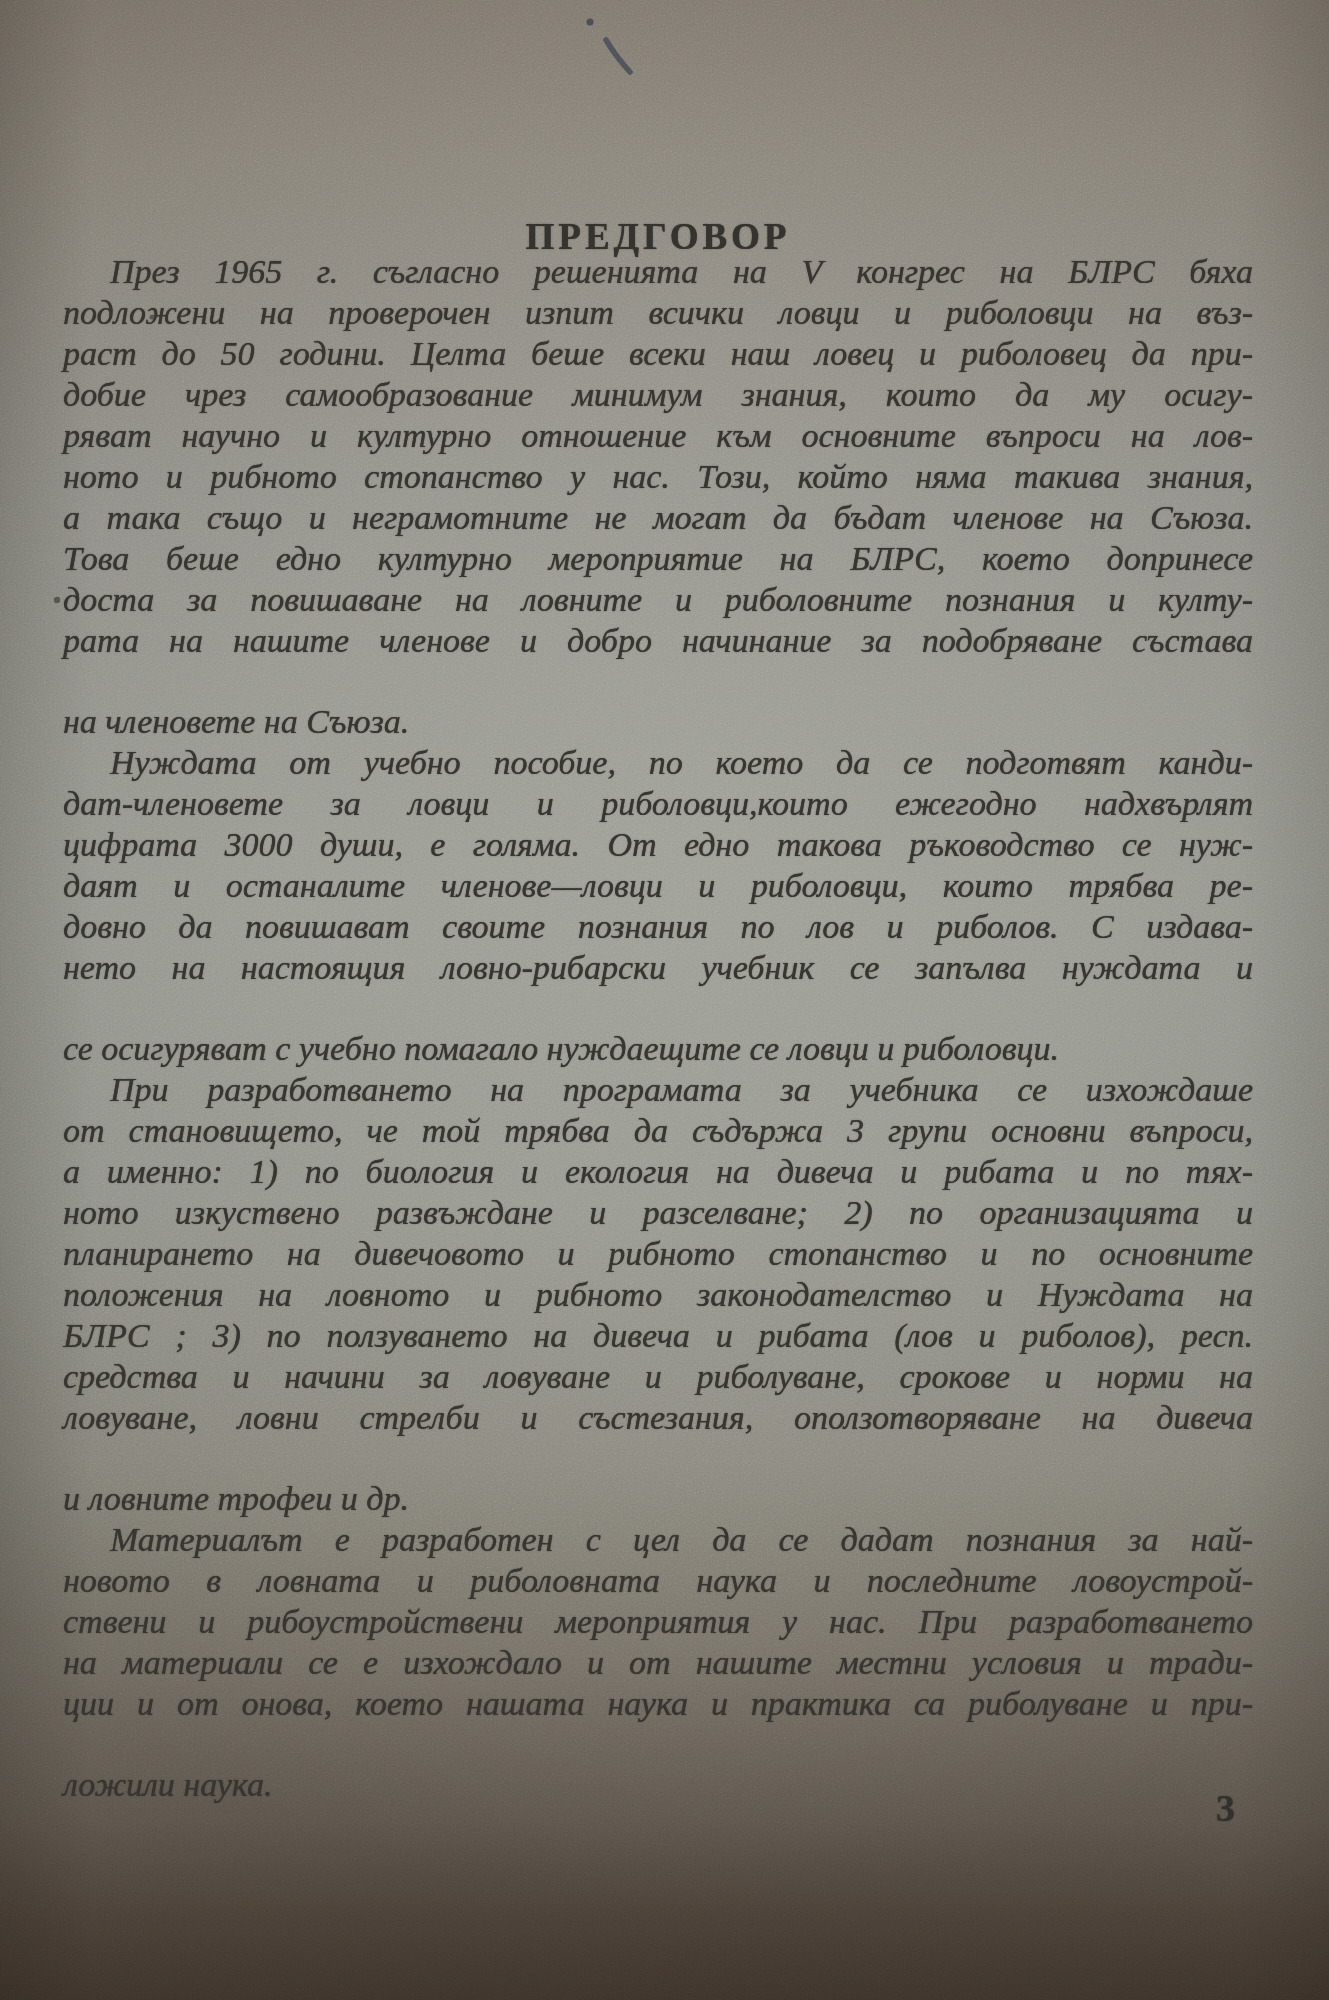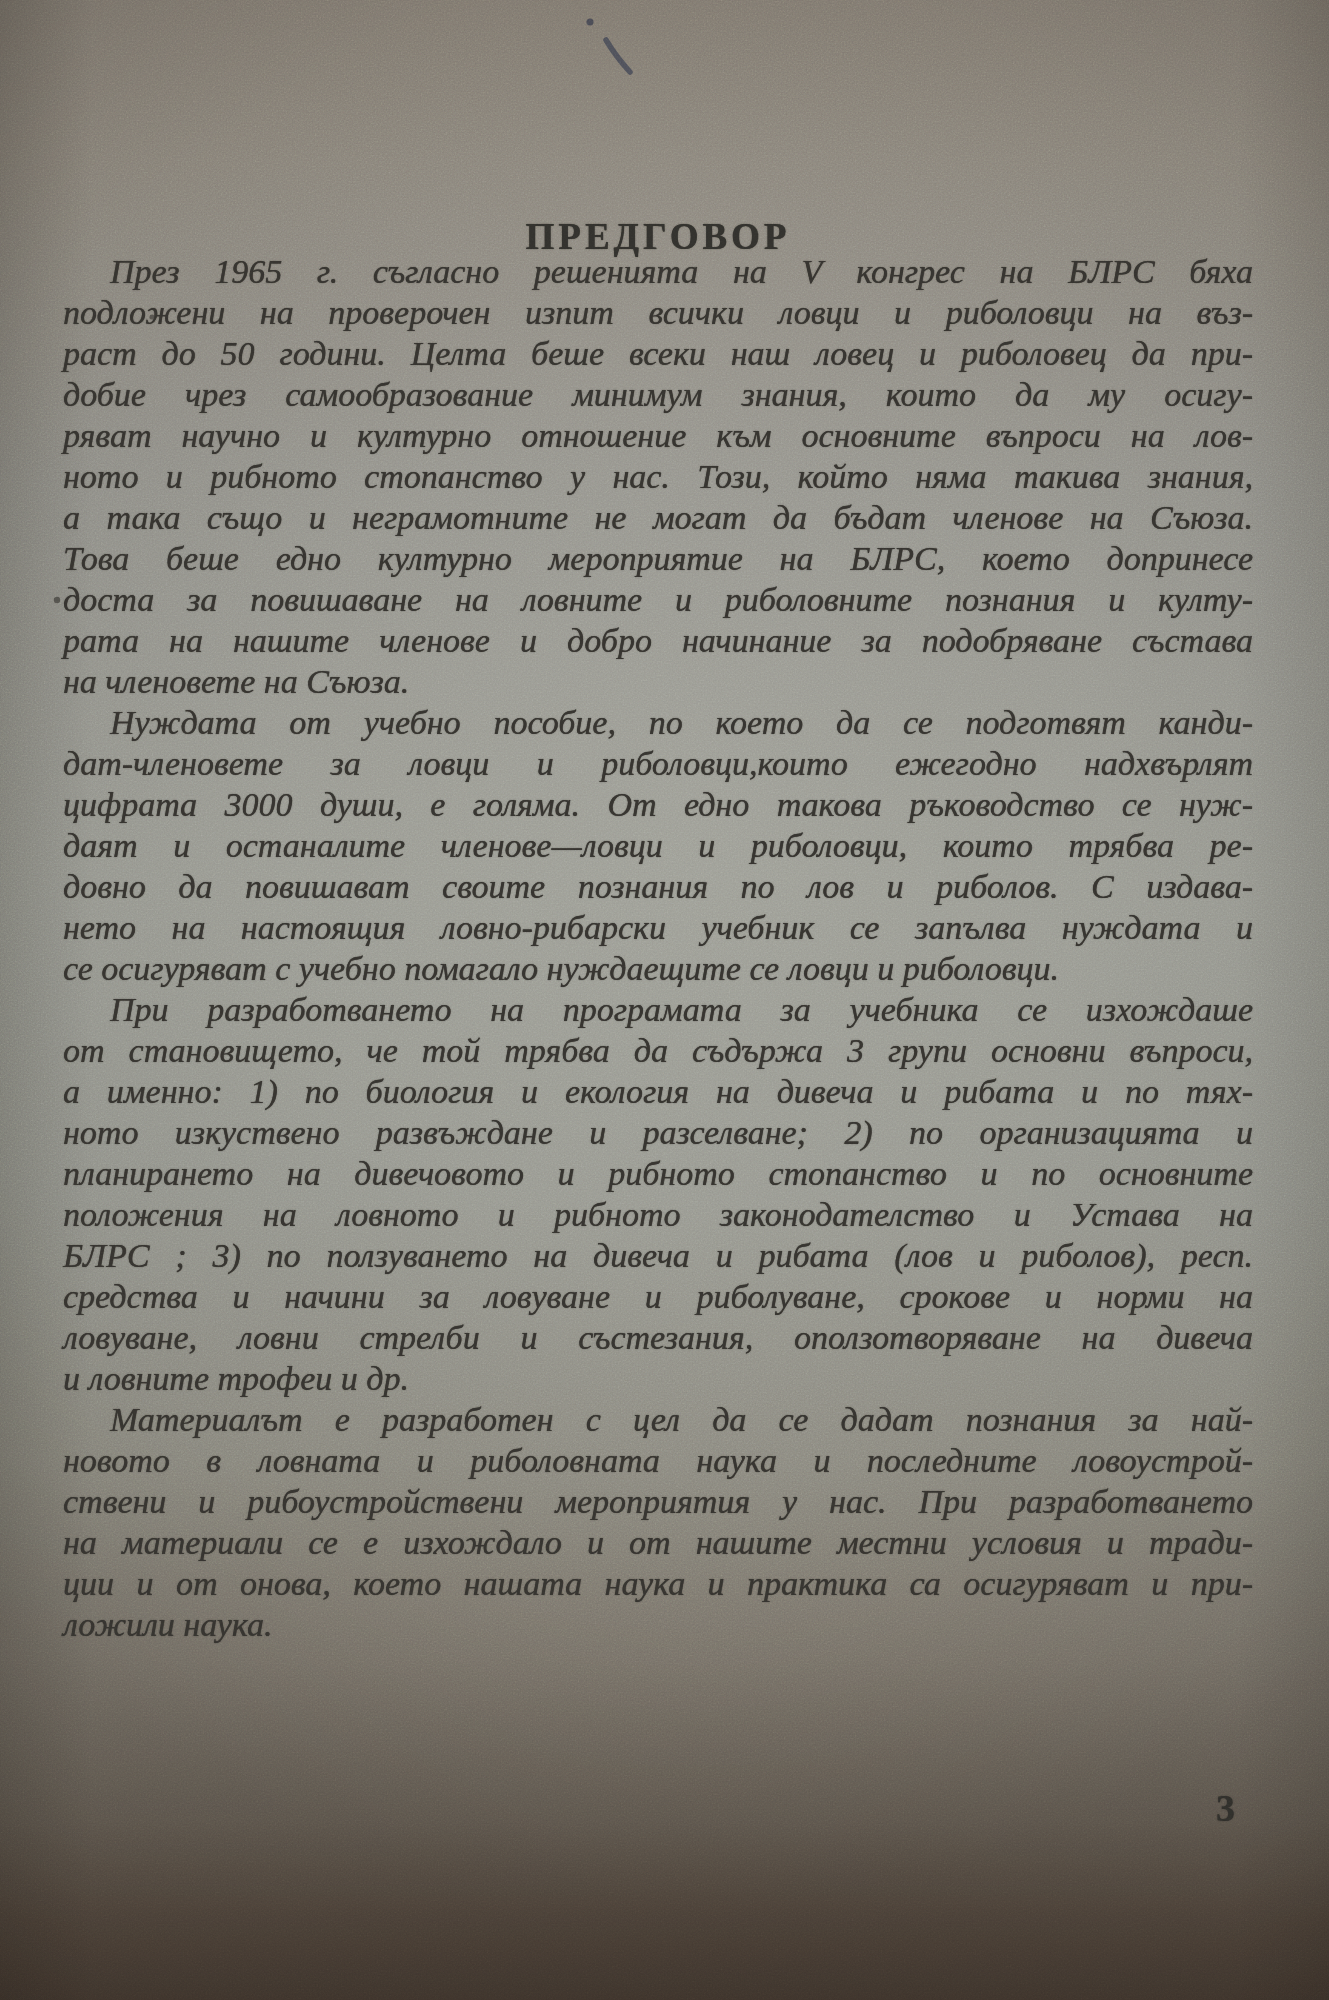--- a/index.html
+++ b/index.html
@@ -61,21 +61,21 @@
     filter: blur(0.45px);
   }
   .line {
     height: 41px;
     text-align: justify;
     text-align-last: justify;
     white-space: nowrap;
     font-style: italic;
   }
   .line.first { padding-left: 47px; }
-  .line.last  { text-align-last: left; }
+  .line.last  { text-align-last: left; margin-top: 40px; }
   .page-number {
     position: absolute;
     top: 1786px;
     left: 1216px;
     font-size: 38px;
     font-weight: bold;
     color: #2f2e2a;
     text-shadow: 0 0 1.4px rgba(47,46,42,0.9);
     filter: blur(0.35px);
   }
@@ -113,30 +113,30 @@
       <div class="line">цифрата 3000 души, е голяма. От едно такова ръководство се нуж-</div>
       <div class="line">даят и останалите членове—ловци и риболовци, които трябва ре-</div>
       <div class="line">довно да повишават своите познания по лов и риболов. С издава-</div>
       <div class="line">нето на настоящия ловно-рибарски учебник се запълва нуждата и</div>
       <div class="line last">се осигуряват с учебно помагало нуждаещите се ловци и риболовци.</div>
       <div class="line first">При разработването на програмата за учебника се изхождаше</div>
       <div class="line">от становището, че той трябва да съдържа 3 групи основни въпроси,</div>
       <div class="line">а именно: 1) по биология и екология на дивеча и рибата и по тях-</div>
       <div class="line">ното изкуствено развъждане и разселване; 2) по организацията и</div>
       <div class="line">планирането на дивечовото и рибното стопанство и по основните</div>
-      <div class="line">положения на ловното и рибното законодателство и Устава на</div>
+      <div class="line">положения на ловното и рибното законодателство и Нуждата на</div>
       <div class="line">БЛРС ; 3) по ползуването на дивеча и рибата (лов и риболов), респ.</div>
       <div class="line">средства и начини за ловуване и риболуване, срокове и норми на</div>
       <div class="line">ловуване, ловни стрелби и състезания, оползотворяване на дивеча</div>
       <div class="line last">и ловните трофеи и др.</div>
       <div class="line first">Материалът е разработен с цел да се дадат познания за най-</div>
       <div class="line">новото в ловната и риболовната наука и последните ловоустрой-</div>
       <div class="line">ствени и рибоустройствени мероприятия у нас. При разработването</div>
       <div class="line">на материали се е изхождало и от нашите местни условия и тради-</div>
-      <div class="line">ции и от онова, което нашата наука и практика са осигуряват и при-</div>
+      <div class="line">ции и от онова, което нашата наука и практика са риболуване и при-</div>
       <div class="line last">ложили наука.</div>
     </div>
 
   <div class="page-number">3</div>
 
   <svg class="artifacts" width="1329" height="2000" viewBox="0 0 1329 2000" xmlns="http://www.w3.org/2000/svg">
     <circle cx="590" cy="22" r="3.5" fill="#3b3f4c" opacity="0.8"></circle>
     <path d="M606,40 C612,50 619,60 630,72" stroke="#3c4150" stroke-width="5.5" stroke-linecap="round" fill="none" opacity="0.75"></path>
     <circle cx="57" cy="600" r="3.2" fill="#45433e" opacity="0.8"></circle>
     <circle cx="152" cy="317" r="2.6" fill="#44423d" opacity="0.75"></circle>

